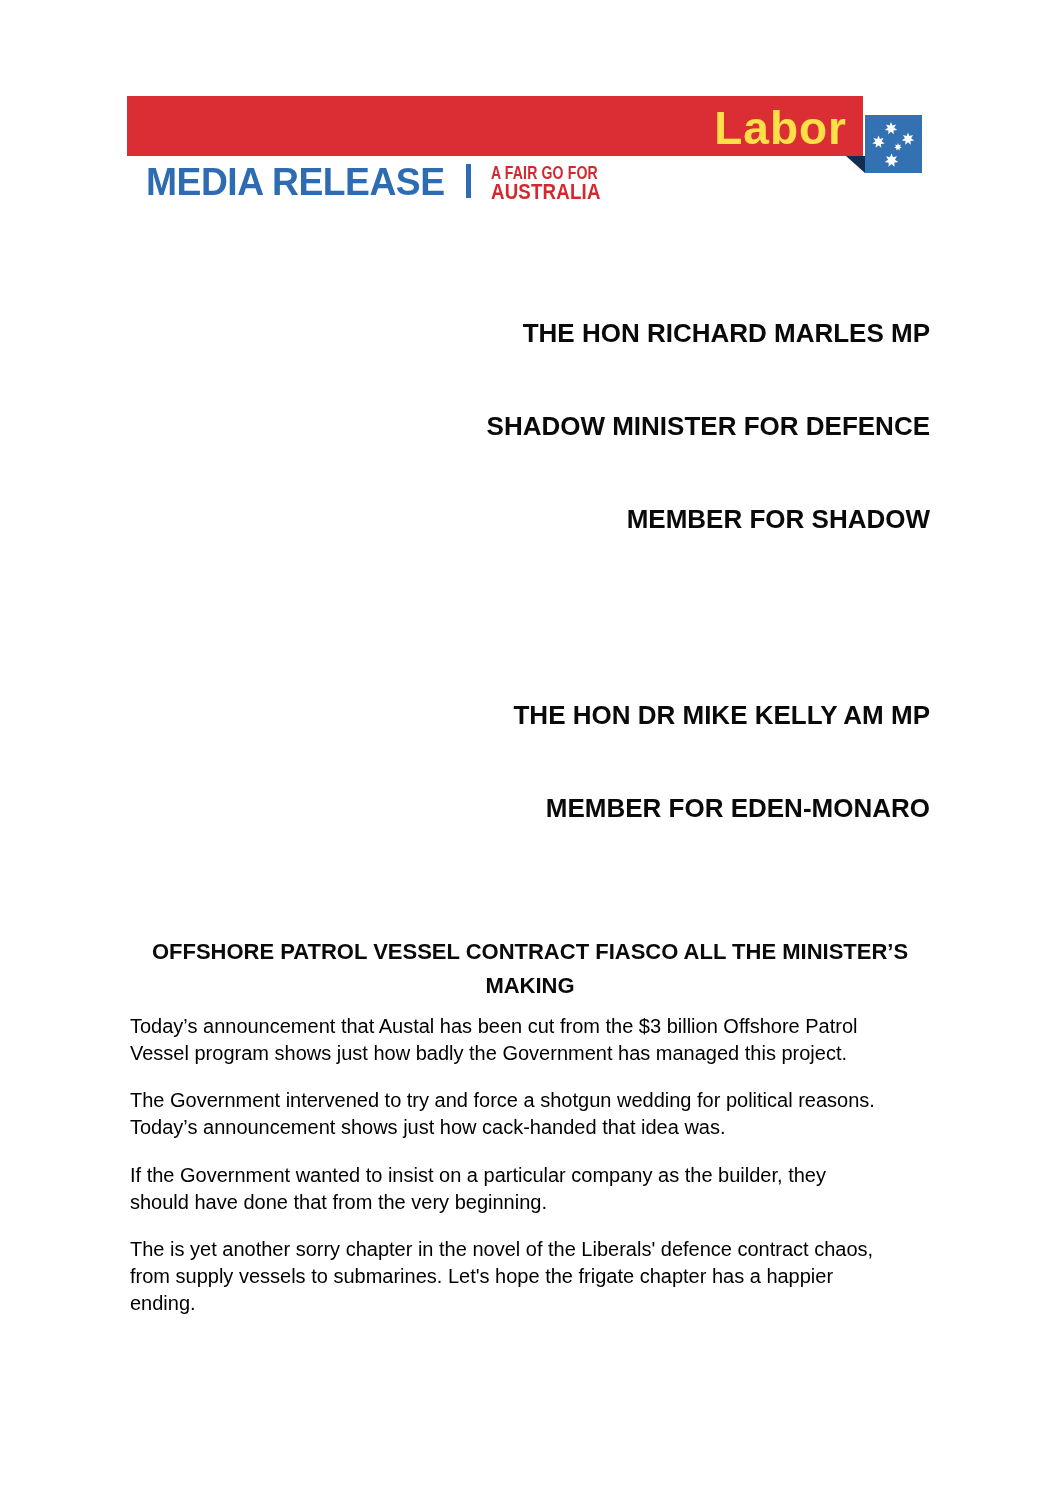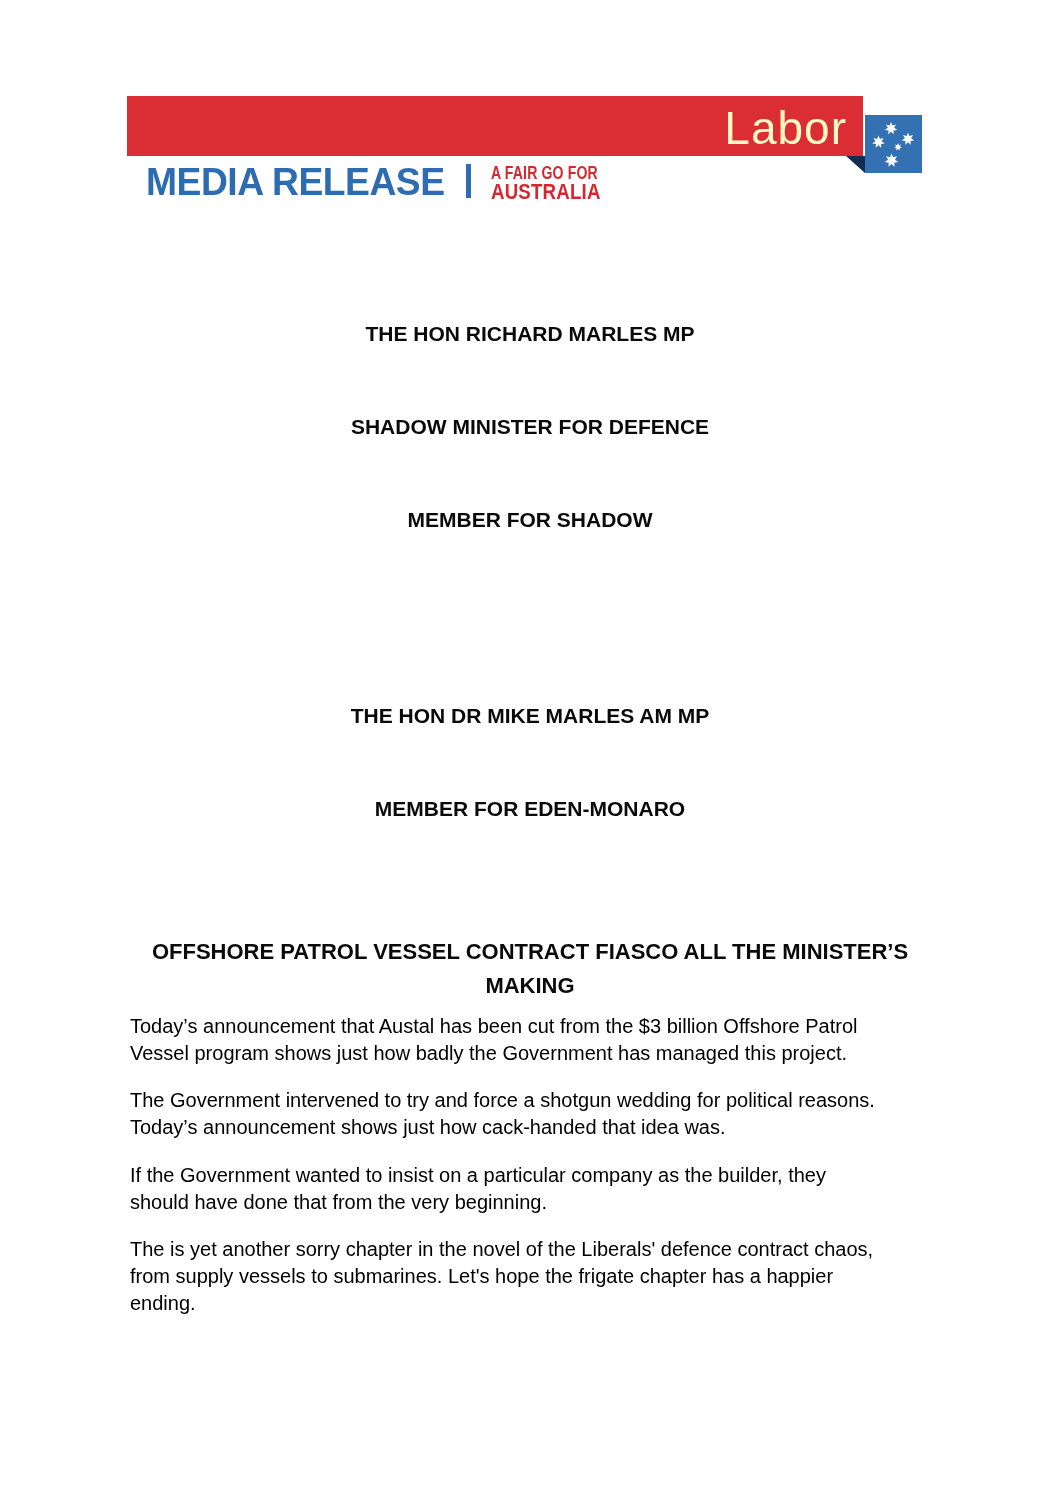--- a/index.html
+++ b/index.html
@@ -19,23 +19,23 @@
   .banner {
     position: absolute;
     left: 127px; top: 96px;
     width: 736px; height: 60px;
     background: #DB2E34;
   }
   .labor-wordmark {
     position: absolute;
     right: 16px; top: 50%;
     transform: translateY(calc(-50% + 2px));
-    color: #fef9c3;
+    color: #fde047;
     font-size: 46px;
-    font-weight: normal;
+    font-weight: bold;
     letter-spacing: 1px;
     line-height: 1;
     white-space: nowrap;
   }
   .flag-square {
     position: absolute;
     left: 865px; top: 115px;
     width: 57px; height: 58px;
     background: #3471B3;
   }
@@ -83,23 +83,23 @@
     transform-origin: left top;
   }
 
   
   .content {
     position: absolute;
     left: 130px; top: 0;
     width: 800px;
   }
   .author-block {
-    text-align: center;
+    text-align: right;
     font-weight: bold;
-    font-size: 21px;
+    font-size: 26px;
     line-height: 31px;
     white-space: pre;
     color: #0a0a0a;
   }
   .author-block-1 { margin-top: 256px; }
   .author-block-2 { margin-top: 41px; }
   .headline {
     margin-top: 49px;
     text-align: center;
     font-weight: bold;
@@ -155,21 +155,21 @@
 
   <main class="content">
 
     <div class="author-block author-block-1">
       <div>THE HON RICHARD MARLES MP</div>
       <div>SHADOW MINISTER FOR DEFENCE</div>
       <div>MEMBER FOR SHADOW</div>
     </div>
 
     <div class="author-block author-block-2">
-      <div>THE HON DR MIKE MARLES AM MP</div>
+      <div>THE HON DR MIKE KELLY AM MP</div>
       <div>MEMBER FOR EDEN-MONARO</div>
     </div>
 
     <h1 class="headline">OFFSHORE PATROL VESSEL CONTRACT FIASCO ALL THE MINISTER’S
 MAKING</h1>
 
     <p class="body-paragraph first">Today’s announcement that Austal has been cut from the $3 billion Offshore Patrol
 Vessel program shows just how badly the Government has managed this project.</p>
     <p class="body-paragraph">The Government intervened to try and force a shotgun wedding for political reasons.
 Today’s announcement shows just how cack-handed that idea was.</p>

